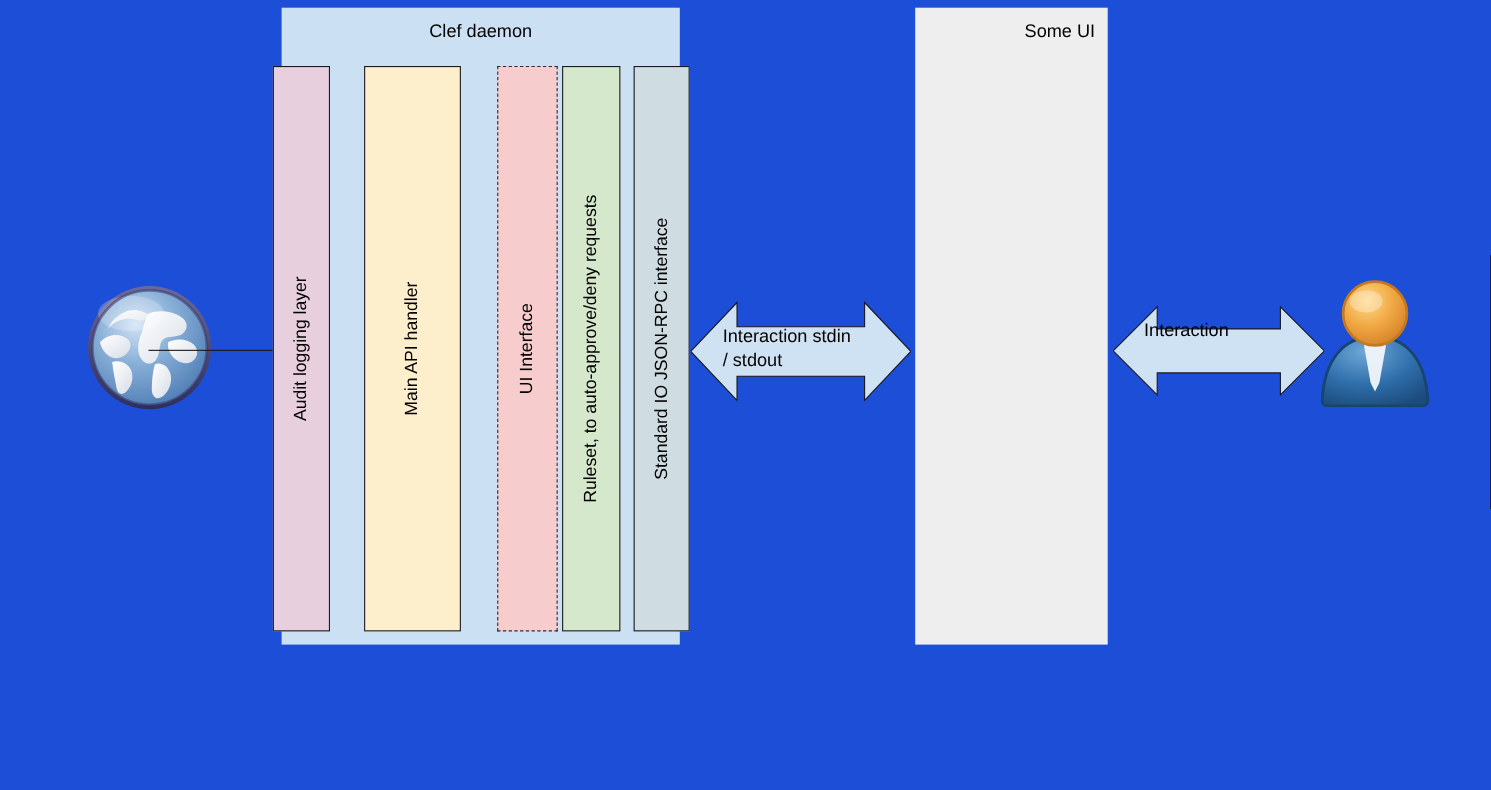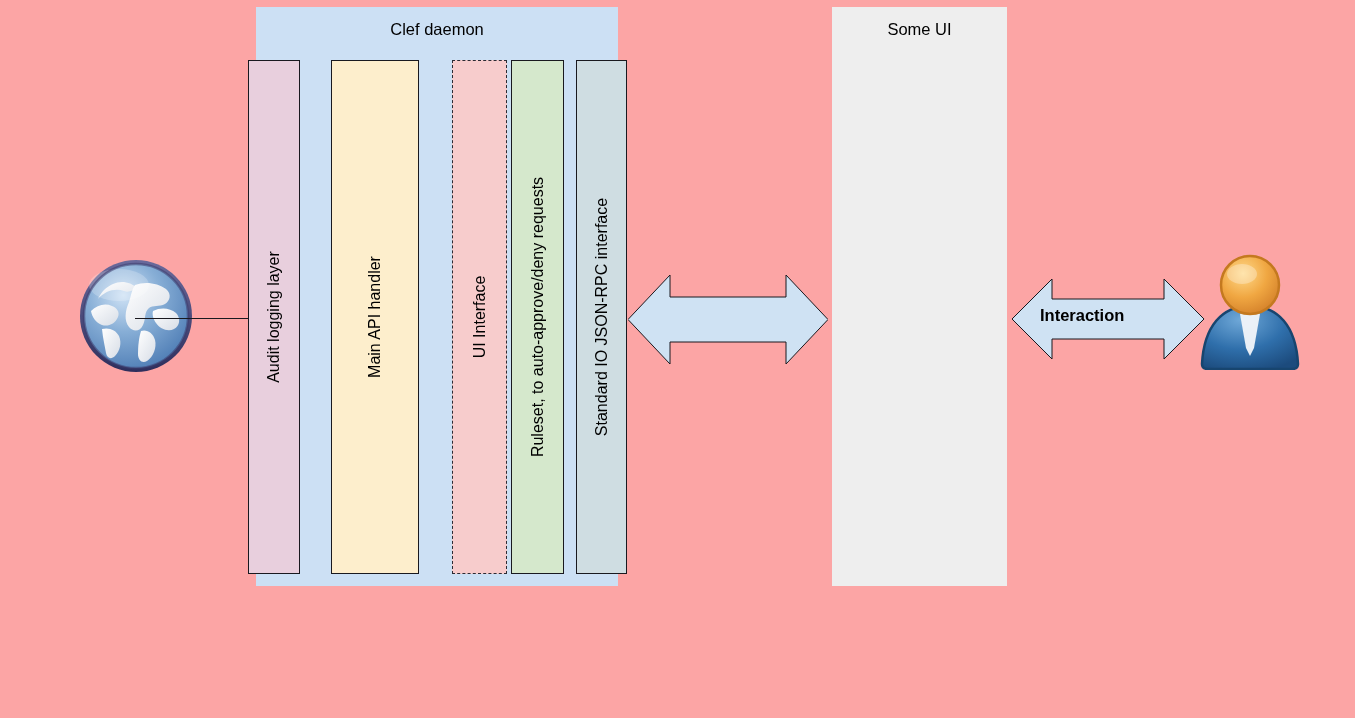--- a/index.html
+++ b/index.html
@@ -8,21 +8,21 @@
     padding: 0;
     background: #000000;
   }
   body {
     font-family: "Liberation Sans", sans-serif;
   }
   #canvas {
     position: relative;
     width: 1355px;
     height: 718px;
-    background: #fca5a5;
+    background: #1d4ed8;
     overflow: hidden;
   }
 
   
   .abs { position: absolute; box-sizing: border-box; }
 
   
   .daemon-container {
     left: 256px;
     top: 7px;
@@ -105,34 +105,34 @@
     position: absolute;
     font-size: 16.5px;
     color: #000000;
     line-height: 22px;
     white-space: pre-line;
     pointer-events: none;
   }
   .arrow1 { left: 628px; top: 263px; width: 200px; height: 113px; }
   .arrow1-label { left: 657px; top: 295px; width: 170px; }
   .arrow2 { left: 1012px; top: 271px; width: 192px; height: 96px; }
-  .arrow2-label { left: 1040px; top: 304px; width: 160px; font-weight: bold; }
+  .arrow2-label { left: 1040px; top: 289px; width: 160px; }
 
   
   .someui-panel {
     left: 832px;
     top: 7px;
     width: 175px;
     height: 579px;
     background: #eeeeee;
     border: none;
   }
   .someui-title {
     position: absolute;
-    left: 832px;
+    left: 876px;
     top: 18px;
     width: 175px;
     text-align: center;
     font-size: 16.5px;
     color: #000000;
     line-height: 22px;
   }
   .someui-list {
     position: absolute;
     left: 843px;
@@ -201,20 +201,22 @@
   </div>
   <div class="lane lane-rpc">
     <span class="lane-label">Standard IO JSON-RPC interface</span>
   </div>
 
   <div class="arrow-wrap arrow1">
     <svg viewBox="0 0 200 113" width="200" height="113" aria-hidden="true">
       <polygon points="0,56.5 42,12 42,34 158,34 158,12 200,56.5 158,101 158,79 42,79 42,101" fill="#cfe2f3" stroke="#19191f" stroke-width="1"></polygon>
     </svg>
   </div>
+  <div class="arrow-label arrow1-label">Interaction stdin
+/ stdout</div>
 
   <div class="abs someui-panel"></div>
   <div class="someui-title">Some UI</div>
 
   <div class="arrow-wrap arrow2">
     <svg viewBox="0 0 192 96" width="192" height="96" aria-hidden="true">
       <polygon points="0,48 40,8 40,28 152,28 152,8 192,48 152,88 152,68 40,68 40,88" fill="#cfe2f3" stroke="#19191f" stroke-width="1"></polygon>
     </svg>
   </div>
   <div class="arrow-label arrow2-label">Interaction</div>

